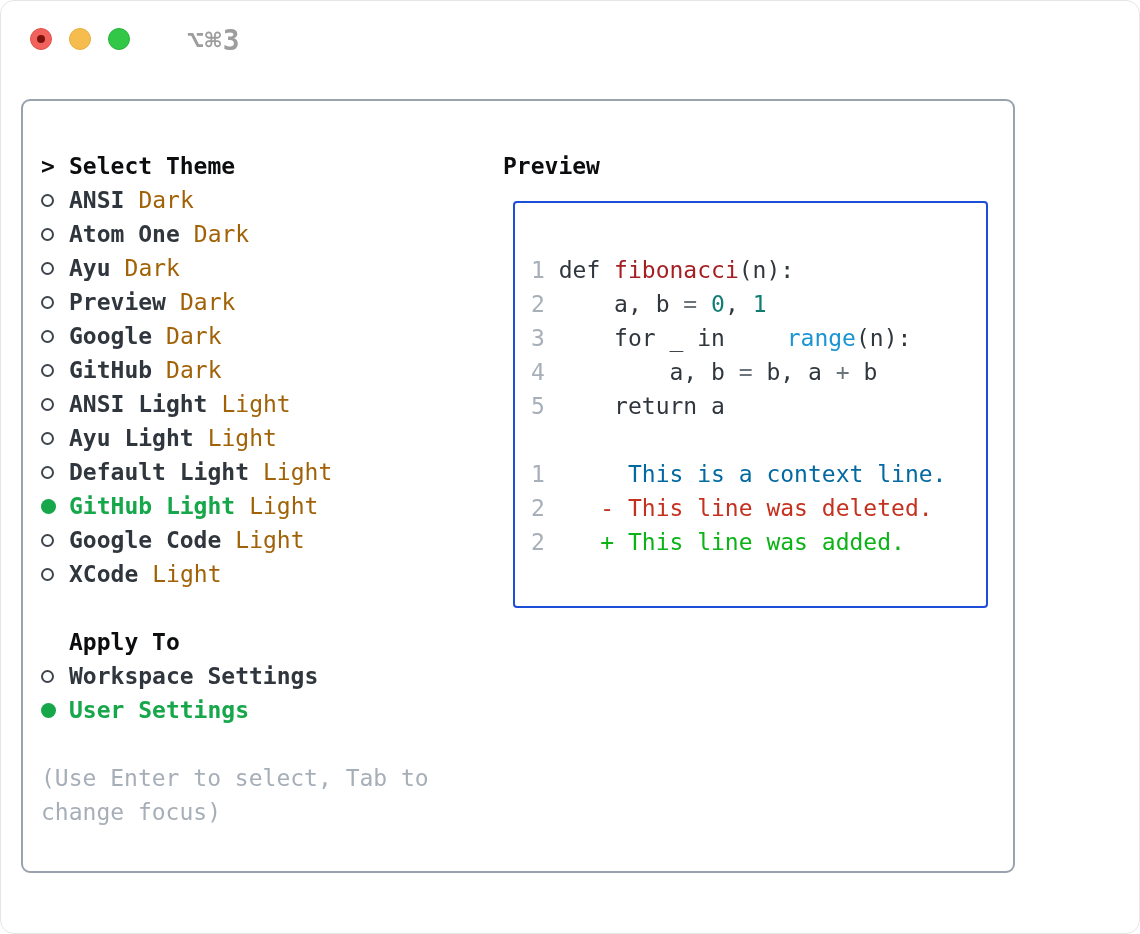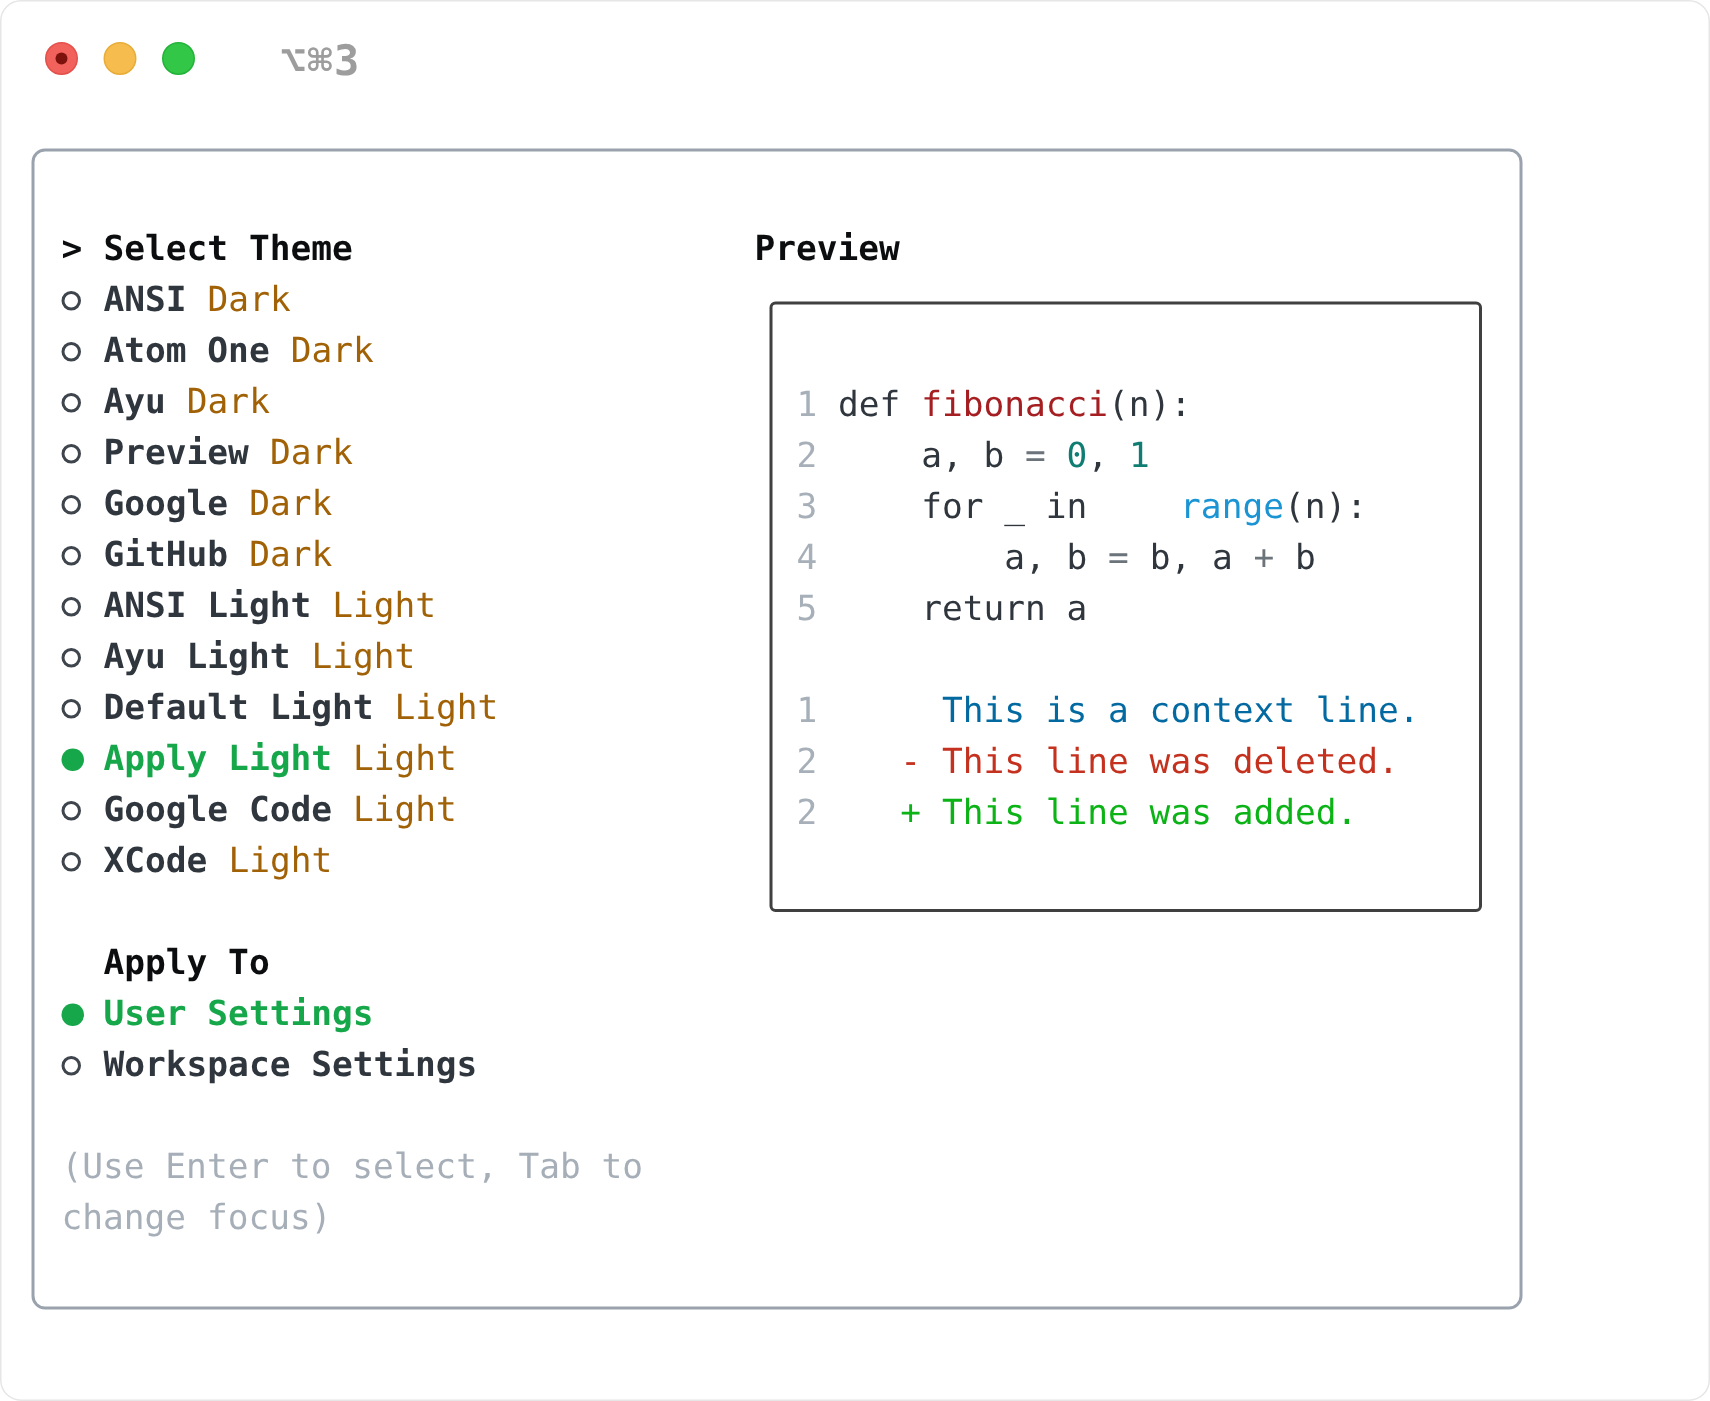--- a/index.html
+++ b/index.html
@@ -91,21 +91,21 @@
   .apply-label { font-weight: bold; color: #0b0d0f; }
   .hint { color: #a6aeb8; }
   .spacer { height: 34px; }
 
   
   .preview-box {
     margin-left: 10px;
     margin-top: 18px;
     width: 475px;
     box-sizing: border-box;
-    border: 2px solid #404040;
+    border: 2px solid #1d4ed8;
     border-radius: 4px;
     padding: 50px 12px 47px 16px;
     background: #ffffff;
   }
   .line { height: 34px; white-space: pre; }
   .ln  { color: #a7afb9; }
   .pl  { color: #30363d; }
   .fn  { color: #a51e22; }
   .nm  { color: #0f7d72; }
   .bi  { color: #1b94d4; margin-left: 48px; }
@@ -157,39 +157,39 @@
       <div class="row">
         <span class="radio-wrap"><span class="radio"></span></span><span class="t-name">ANSI Light</span><span class="t-tag">Light</span>
       </div>
       <div class="row">
         <span class="radio-wrap"><span class="radio"></span></span><span class="t-name">Ayu Light</span><span class="t-tag">Light</span>
       </div>
       <div class="row">
         <span class="radio-wrap"><span class="radio"></span></span><span class="t-name">Default Light</span><span class="t-tag">Light</span>
       </div>
       <div class="row sel">
-        <span class="radio-wrap"><span class="radio"></span></span><span class="t-name">Apply Light</span><span class="t-tag">Light</span>
+        <span class="radio-wrap"><span class="radio"></span></span><span class="t-name">GitHub Light</span><span class="t-tag">Light</span>
       </div>
       <div class="row">
         <span class="radio-wrap"><span class="radio"></span></span><span class="t-name">Google Code</span><span class="t-tag">Light</span>
       </div>
       <div class="row">
         <span class="radio-wrap"><span class="radio"></span></span><span class="t-name">XCode</span><span class="t-tag">Light</span>
       </div>
 
       <div class="row spacer"></div>
 
       <div class="row">
         <span class="marker"></span><span class="apply-label">Apply To</span>
+      </div>
+      <div class="row">
+        <span class="radio-wrap"><span class="radio"></span></span><span class="t-name">Workspace Settings</span>
       </div>
       <div class="row sel">
         <span class="radio-wrap"><span class="radio"></span></span><span class="t-name">User Settings</span>
-      </div>
-      <div class="row">
-        <span class="radio-wrap"><span class="radio"></span></span><span class="t-name">Workspace Settings</span>
       </div>
 
       <div class="row spacer"></div>
 
       <div class="row hint">(Use Enter to select, Tab to</div>
       <div class="row hint">change focus)</div>
 
     </div>
 
     <div class="right-col">

